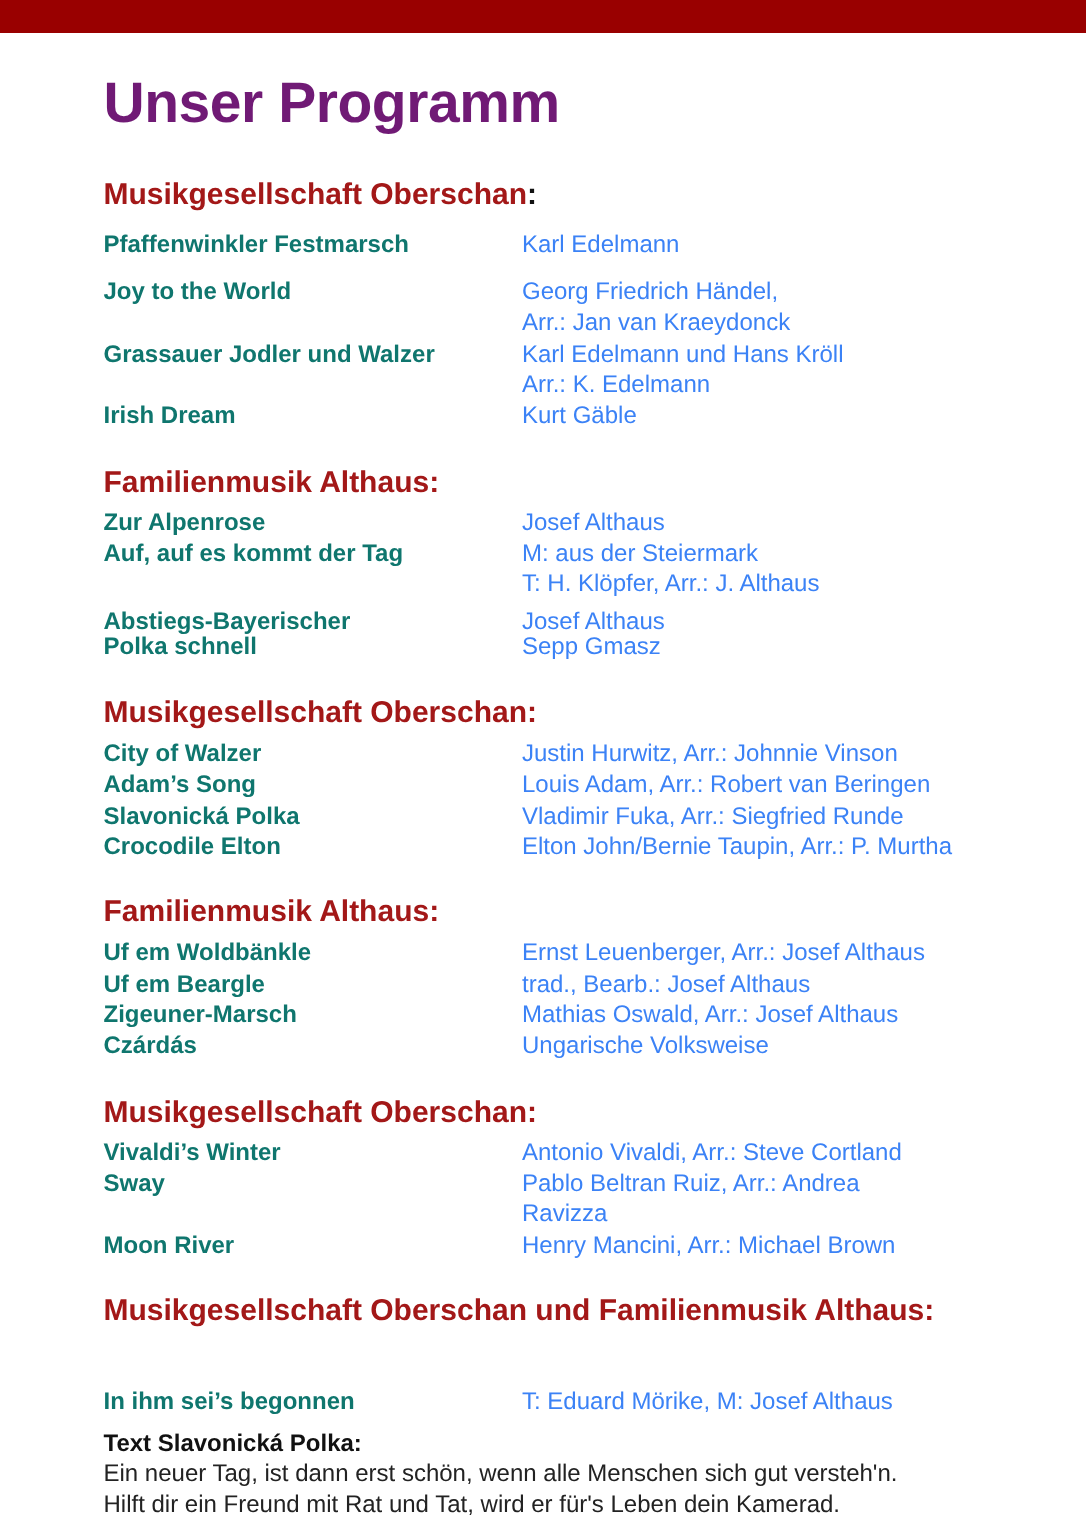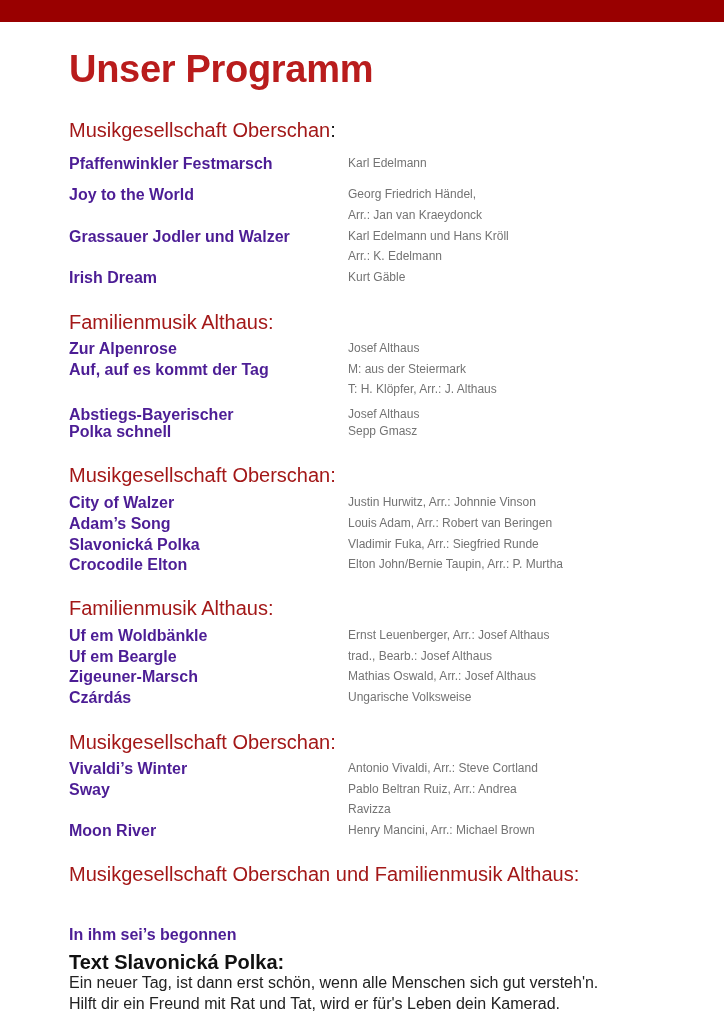--- a/index.html
+++ b/index.html
@@ -3,40 +3,40 @@
 <meta charset="utf-8">
 <style>
   html, body { margin: 0; padding: 0; background: #ffffff; }
   body {
     width: 724px; height: 1024px; position: relative; overflow: hidden;
     font-family: "Liberation Sans", "DejaVu Sans", sans-serif; color: #111111;
   }
   .topbar { position: absolute; left: 0; top: 0; width: 724px; height: 22px; background: #990000; }
   .title {
     position: absolute; left: 69px; top: 44px; margin: 0;
-    font-size: 38px; font-weight: bold; letter-spacing: -0.3px; color: #b91c1c;
+    font-size: 38px; font-weight: bold; letter-spacing: -0.3px; color: #701a75;
     line-height: 50px;
   }
   .section-heading {
     position: absolute; left: 69px; margin: 0;
-    font-size: 20px; font-weight: normal; color: #a31818; line-height: 24px;
+    font-size: 20px; font-weight: bold; color: #a31818; line-height: 24px;
     white-space: nowrap;
   }
   .section-heading .colon-black { color: #111111; }
   .row { position: absolute; left: 69px; width: 640px; height: 21px; }
   .piece {
     position: absolute; left: 0; top: 0; font-size: 16px; font-weight: bold;
-    line-height: 21px; white-space: nowrap; color: #4c1d95;
+    line-height: 21px; white-space: nowrap; color: #0f766e;
   }
   .composer {
-    position: absolute; left: 279px; top: 0; font-size: 12px; font-weight: normal;
-    line-height: 21px; white-space: nowrap; color: #737373;
+    position: absolute; left: 279px; top: 0; font-size: 16px; font-weight: normal;
+    line-height: 21px; white-space: nowrap; color: #3b82f6;
   }
   .note-title {
-    position: absolute; left: 69px; font-size: 20px; font-weight: bold; line-height: 21px; color: #111111;
+    position: absolute; left: 69px; font-size: 16px; font-weight: bold; line-height: 21px; color: #111111;
   }
   .note-line {
     position: absolute; left: 69px; font-size: 16px; line-height: 21px; color: #222222; white-space: nowrap;
   }
 </style>
 </head>
 <body>
 
 <div class="topbar"></div>
 
@@ -136,17 +136,18 @@
     <span class="composer">Ravizza</span>
   </div>
 <div class="row" style="top:820px">
     <span class="piece">Moon River</span>
     <span class="composer">Henry Mancini, Arr.: Michael Brown</span>
   </div>
 
 <h2 class="section-heading" style="top:862px">Musikgesellschaft Oberschan und Familienmusik Althaus:</h2>
 <div class="row" style="top:924px">
     <span class="piece">In ihm sei’s begonnen</span>
+    <span class="composer">T: Eduard Mörike, M: Josef Althaus</span>
   </div>
 
 <div class="note-title" style="top:952px">Text Slavonická Polka:</div>
 <div class="note-line" style="top:972px">Ein neuer Tag, ist dann erst schön, wenn alle Menschen sich gut versteh'n.</div>
 <div class="note-line" style="top:993px">Hilft dir ein Freund mit Rat und Tat, wird er für's Leben dein Kamerad.</div>
 
 </body></html>

